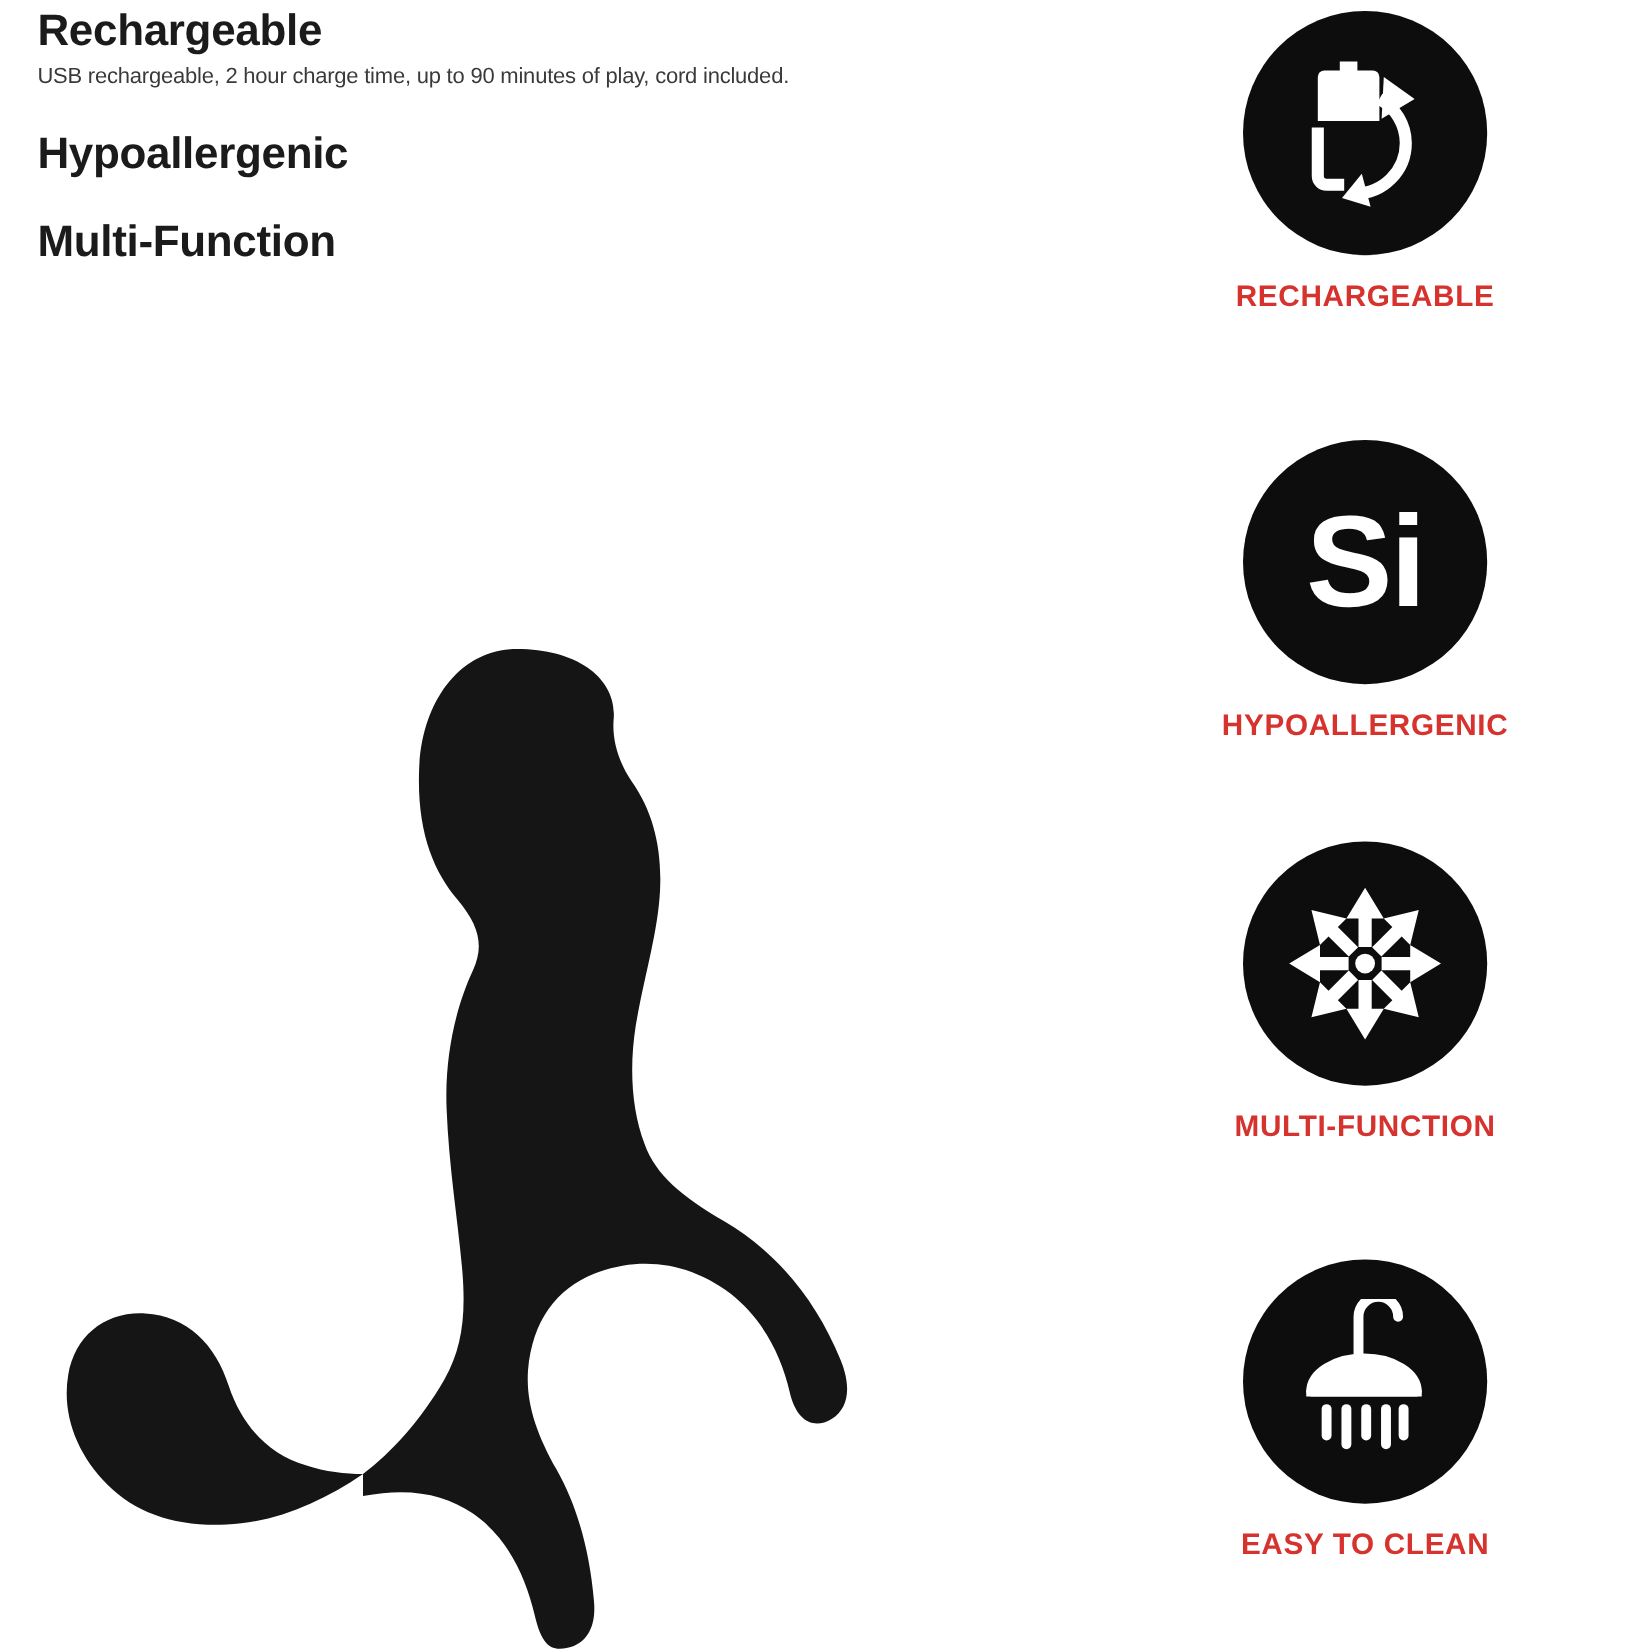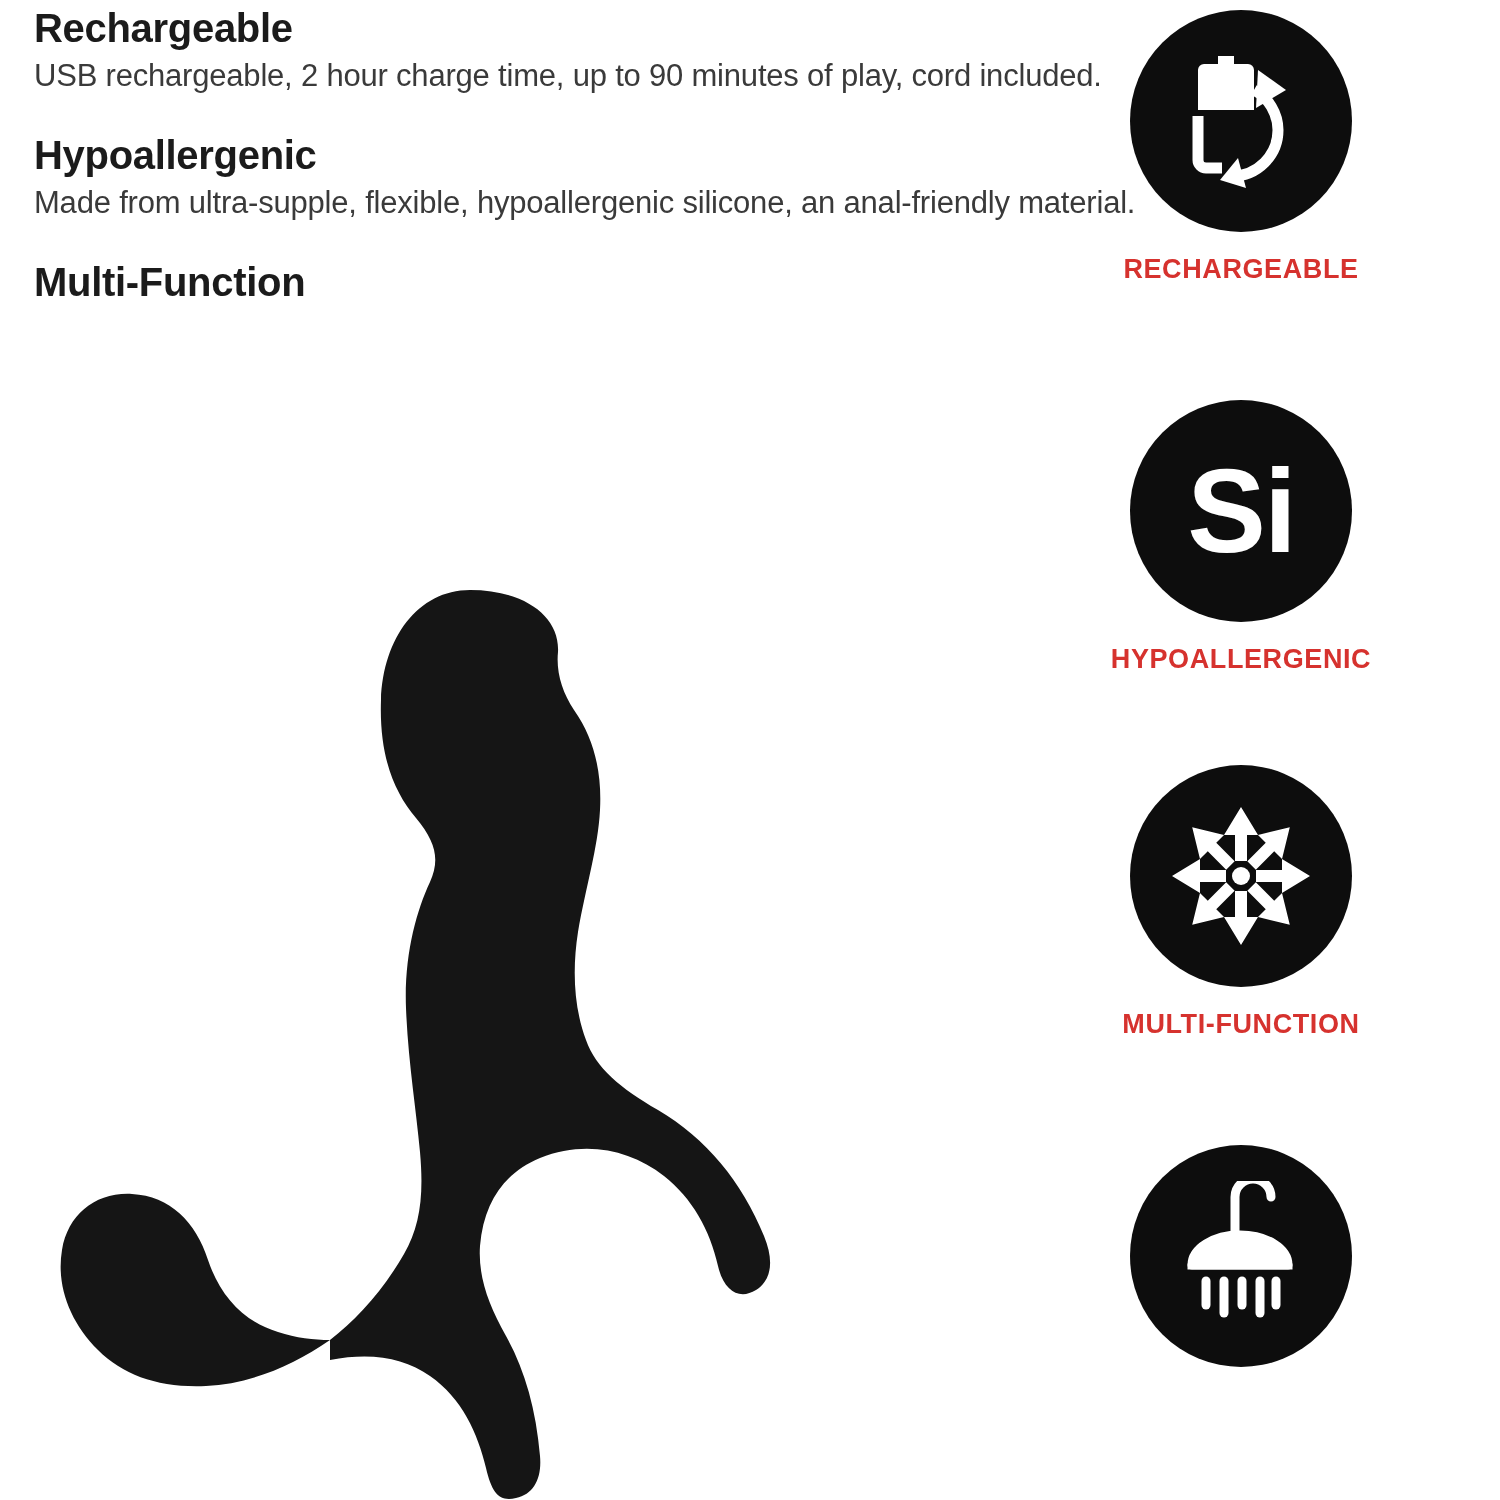--- a/index.html
+++ b/index.html
@@ -32,21 +32,21 @@
   }
   .feature-title {
     font-size: 40px;
     font-weight: bold;
     color: #1b1b1b;
     line-height: 1.1;
     margin: 0 0 6px 0;
     letter-spacing: -0.3px;
   }
   .feature-desc {
-    font-size: 31px;
+    font-size: 20px;
     color: #3a3a3a;
     line-height: 1.32;
     margin: 0;
     max-width: 1110px;
     letter-spacing: -0.2px;
   }
 
   
   .dims {
     position: absolute;
@@ -125,21 +125,20 @@
 
   <div class="features">
 
     <div class="feature">
       <h2 class="feature-title">Rechargeable</h2>
       <p class="feature-desc">USB rechargeable, 2 hour charge time, up to 90 minutes of play, cord included.</p>
     </div>
 
     <div class="feature">
       <h2 class="feature-title">Hypoallergenic</h2>
-      <p class="feature-desc">Made from ultra-supple, flexible, hypoallergenic silicone, an anal-friendly material.</p>
     </div>
 
     <div class="feature">
       <h2 class="feature-title">Multi-Function</h2>
     </div>
 
   </div>
 
 
   <div class="product">
@@ -239,17 +238,18 @@
             <path d="M26 84 a48 30 0 0 1 96 0 z" fill="#ffffff" stroke="#ffffff"></path>
             <line x1="26" y1="84" x2="122" y2="84"></line>
             <line x1="40" y1="100" x2="40" y2="124"></line>
             <line x1="58" y1="100" x2="58" y2="132"></line>
             <line x1="76" y1="100" x2="76" y2="124"></line>
             <line x1="94" y1="100" x2="94" y2="132"></line>
             <line x1="110" y1="100" x2="110" y2="124"></line>
           </g>
         </svg>
       </div>
+      <div class="icon-label">EASY TO CLEAN</div>
     </div>
 
   </div>
 
 </div>
 
 </body></html>

